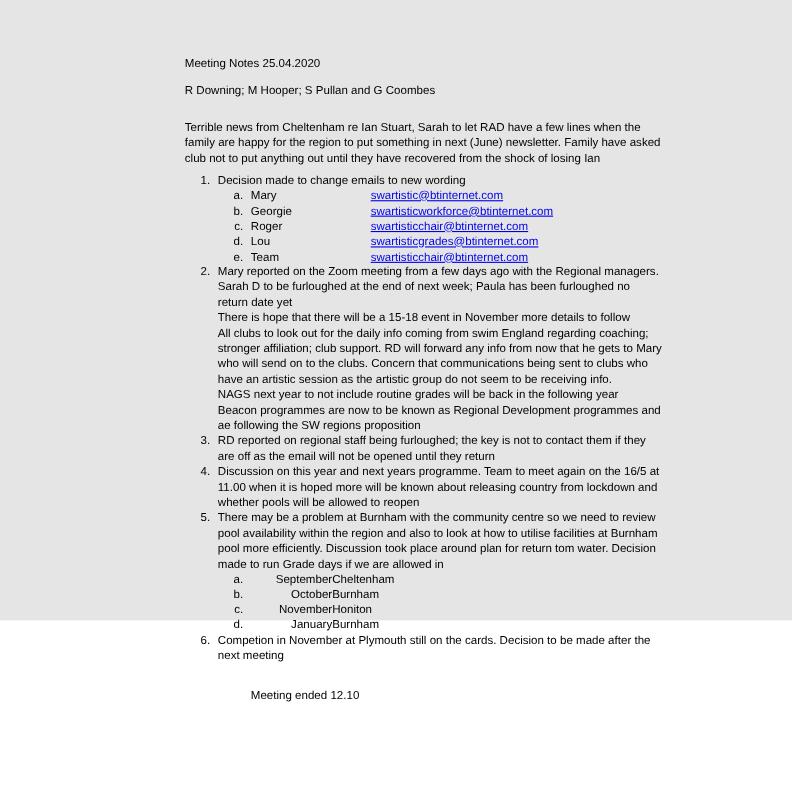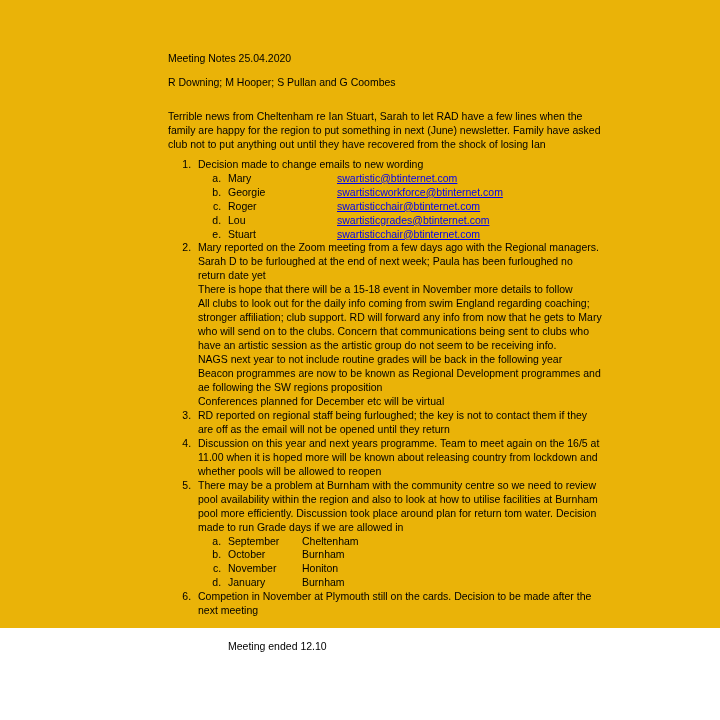--- a/index.html
+++ b/index.html
@@ -11,22 +11,22 @@
     width: 720px;
     height: 720px;
     font-family: "Liberation Sans", sans-serif;
     color: #000000;
     font-size: 10.5px;
     line-height: 1.33;
   }
   .page {
     position: relative;
     width: 720px;
-    height: 628px;
-    background: #eab308;
+    height: 564px;
+    background: #e5e5e5;
     box-sizing: border-box;
     padding: 52px 117px 0 168px;
   }
   .line {
     margin: 0;
     padding: 0;
   }
   .block-gap {
     height: 10px;
   }
@@ -62,20 +62,21 @@
     width: 74px;
     flex: 0 0 74px;
   }
   a.email {
     color: #0000ee;
     text-decoration: underline;
     word-break: break-all;
   }
   .grade-row {
     display: flex;
+    text-align: right;
   }
   .grade-row .mon {
     width: 74px;
     flex: 0 0 74px;
   }
   .footer {
     margin-top: 22px;
     padding-left: 60px;
   }
   .footer-row {
@@ -122,34 +123,33 @@
           </div>
         </li>
         <li>
           <div class="email-row">
             <span class="nm">Lou</span>
             <a class="email" href="#">swartisticgrades@btinternet.com</a>
           </div>
         </li>
         <li>
           <div class="email-row">
-            <span class="nm">Stuart</span>
+            <span class="nm">Team</span>
             <a class="email" href="#">swartisticchair@btinternet.com</a>
           </div>
         </li>
       </ol>
     </li>
 
     <li>
       <div>Mary reported on the Zoom meeting from a few days ago with the Regional managers. Sarah D to be furloughed at the end of next week; Paula has been furloughed no return date yet</div>
       <div>There is hope that there will be a 15-18 event in November more details to follow</div>
       <div>All clubs to look out for the daily info coming from swim England regarding coaching; stronger affiliation; club support. RD will forward any info from now that he gets to Mary who will send on to the clubs. Concern that communications being sent to clubs who have an artistic session as the artistic group do not seem to be receiving info.</div>
       <div>NAGS next year to not include routine grades will be back in the following year</div>
       <div>Beacon programmes are now to be known as Regional Development programmes and ae following the SW regions proposition</div>
-      <div>Conferences planned for December  etc will be virtual</div>
     </li>
 
     <li>
       <div>RD reported on regional staff being furloughed; the key is not to contact them if they are off as the email will not be opened until they return</div>
     </li>
 
     <li>
       <div>Discussion on this year and next years programme. Team to meet again on the 16/5 at 11.00 when it is hoped more will be known about releasing country from lockdown and whether pools will be allowed to reopen</div>
     </li>
 

